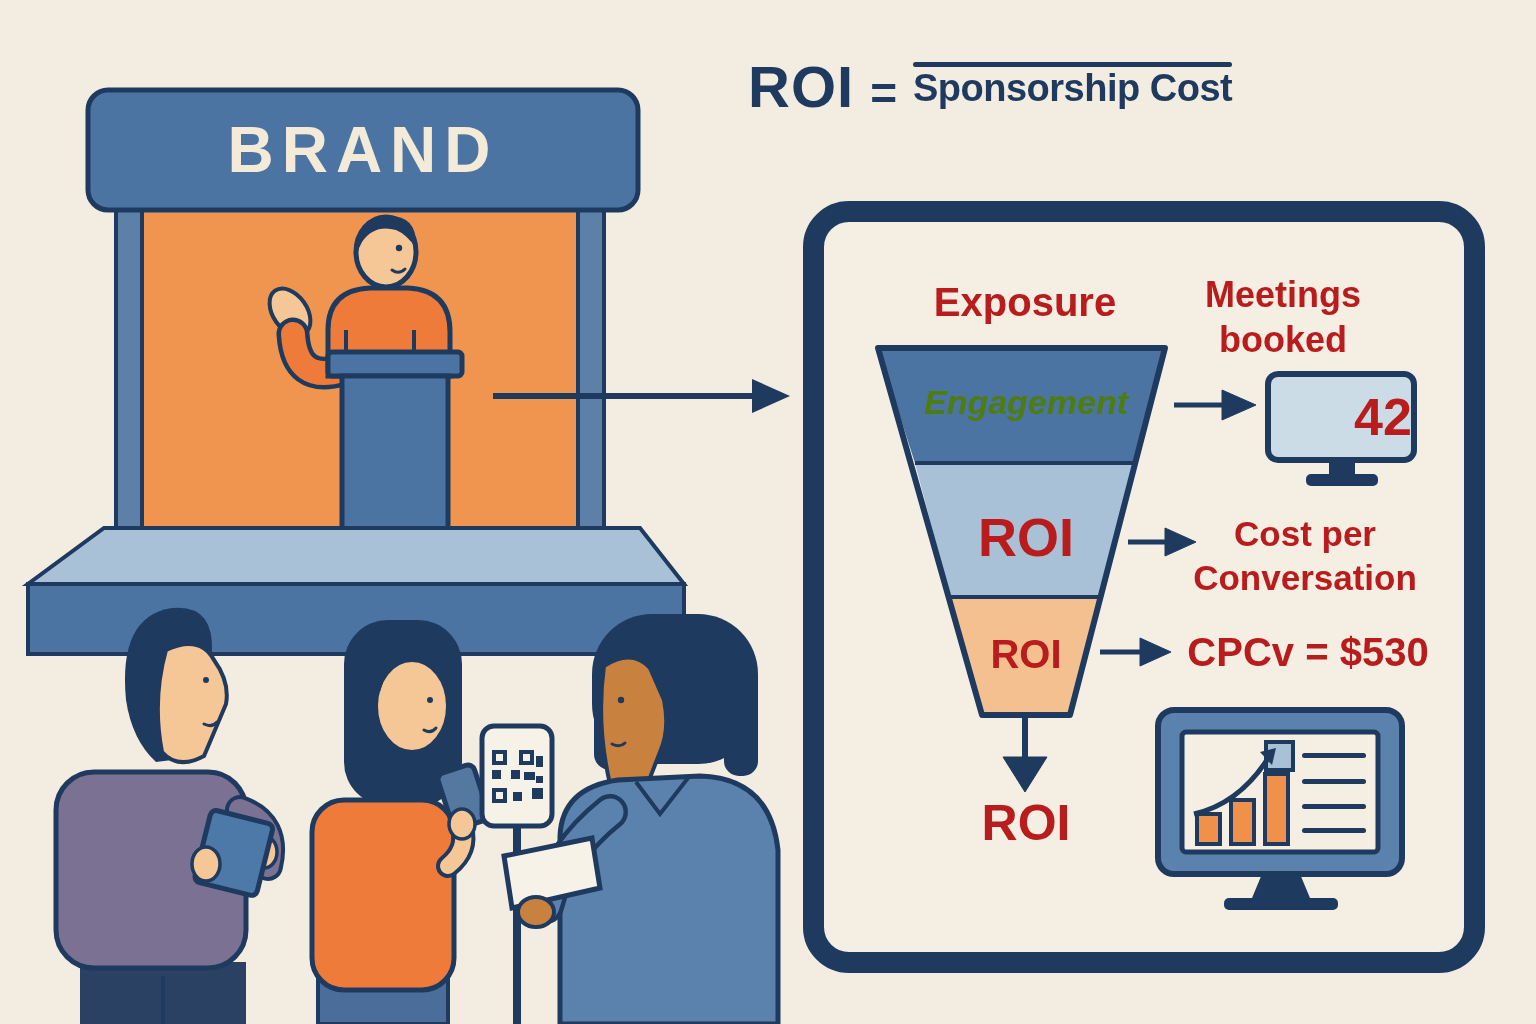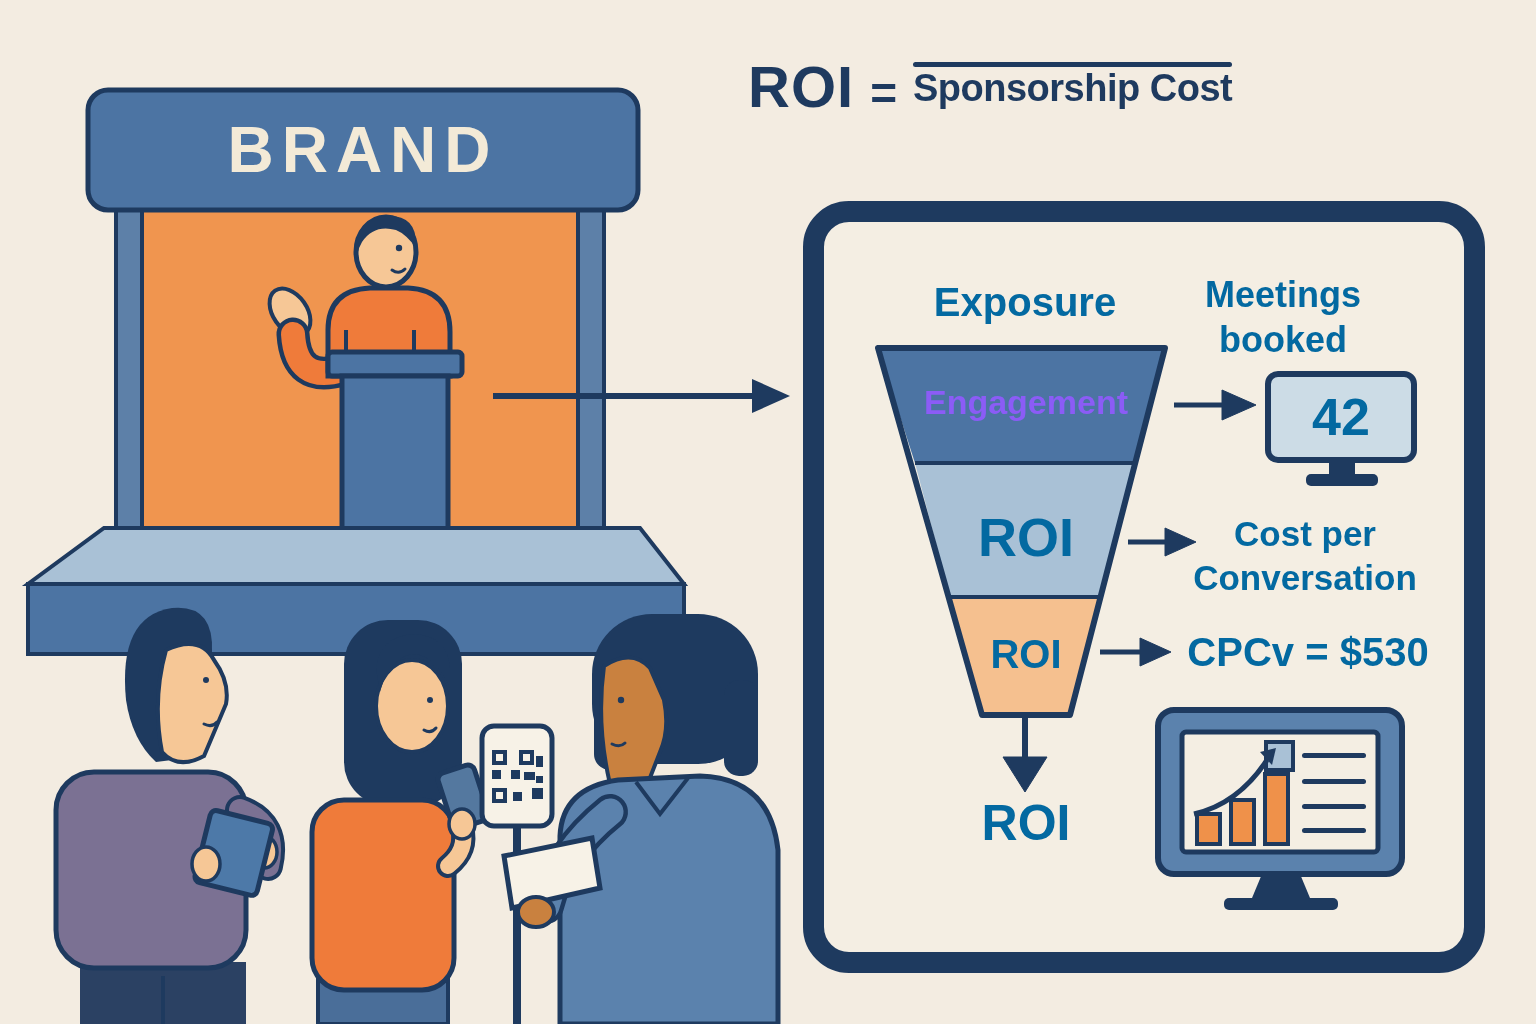--- a/index.html
+++ b/index.html
@@ -5,39 +5,39 @@
   html,body{margin:0;padding:0;background:#e8e2d8;}
   .canvas{
     position:relative;width:1536px;height:1024px;overflow:hidden;
     background:#f3ece1;font-family:"Liberation Sans",sans-serif;color:#1e3a5f;
   }
   .art{position:absolute;left:0;top:0;width:1536px;height:1024px;pointer-events:none;}
   .panel-frame{
     position:absolute;left:803px;top:201px;width:682px;height:772px;
     box-sizing:border-box;border:21px solid #1e3a5f;border-radius:46px;background:#f4eee3;
   }
-  .lbl{position:absolute;text-align:center;color:#0369a1;}
+  .lbl{position:absolute;text-align:center;color:#b91c1c;}
   .w600{font-weight:600;}
   .w700{font-weight:700;}
   .formula{
     position:absolute;left:748px;top:52px;display:flex;align-items:center;gap:16px;color:#1e3a5f;
   }
   .f-lhs{font-size:58px;font-weight:700;letter-spacing:1px;}
   .f-eq{font-size:46px;font-weight:700;margin-top:14px;}
   .f-frac{text-align:center;}
   .f-num{font-size:38px;font-weight:700;letter-spacing:-0.5px;padding:0 12px 9px 12px;white-space:nowrap;}
   .f-bar{height:5px;background:#1e3a5f;border-radius:3px;}
   .f-den{font-size:38px;font-weight:700;letter-spacing:-0.5px;padding-top:0;white-space:nowrap;}
   .exposure{left:895px;top:280px;width:260px;font-size:40px;}
   .meetings{left:1180px;top:272px;width:206px;font-size:36px;line-height:1.25;}
-  .engagement{left:892px;top:383px;width:268px;font-size:34px;color:#8b5cf6;}
+  .engagement{left:892px;top:383px;width:268px;font-size:34px;color:#4d7c0f;font-style:italic;}
   .roi2{left:926px;top:506px;width:200px;font-size:54px;}
   .roi3{left:926px;top:632px;width:200px;font-size:40px;}
   .roiout{left:926px;top:794px;width:200px;font-size:50px;}
-  .mon42{left:1268px;top:374px;width:146px;height:86px;line-height:86px;font-size:52px;}
+  .mon42{left:1310px;top:374px;width:146px;height:86px;line-height:86px;font-size:52px;}
   .costper{left:1180px;top:512px;width:250px;font-size:35px;line-height:1.25;}
   .cpcv{left:1176px;top:630px;width:264px;font-size:40px;white-space:nowrap;}
 </style>
 </head>
 <body>
 
 <div class="canvas">
 
   <div class="panel-frame"></div>
 

